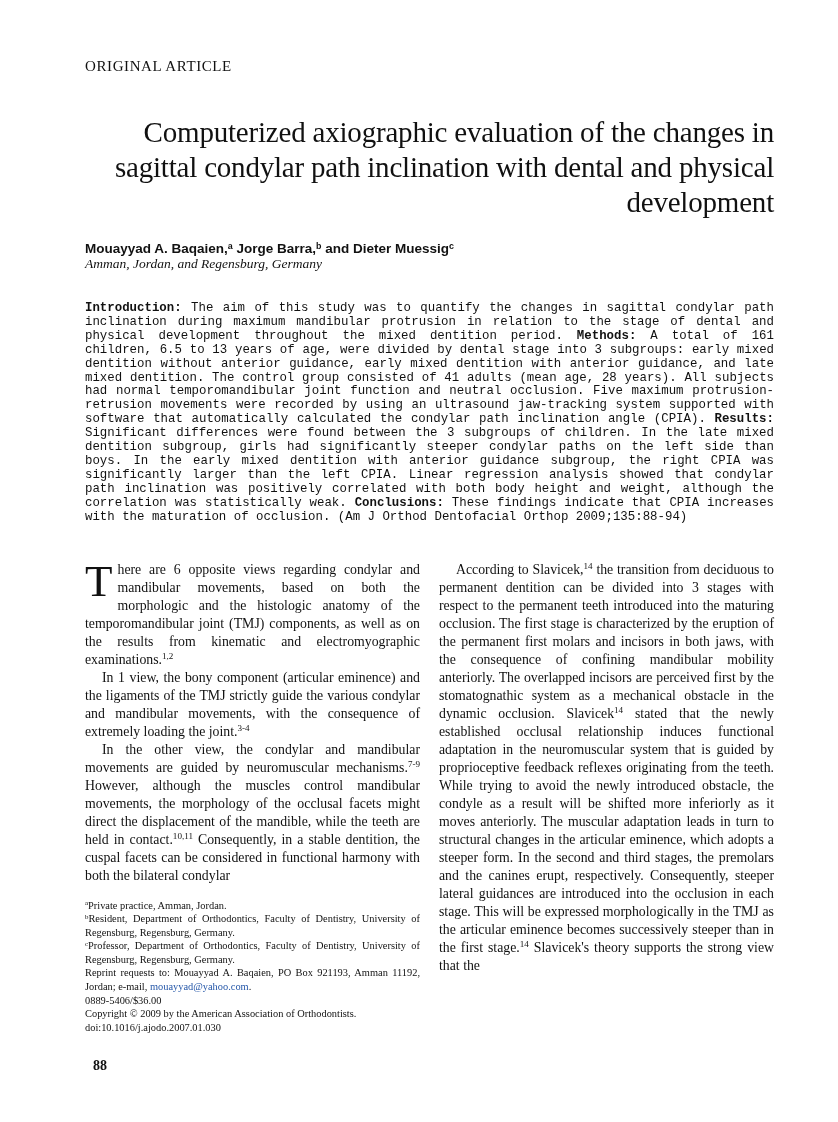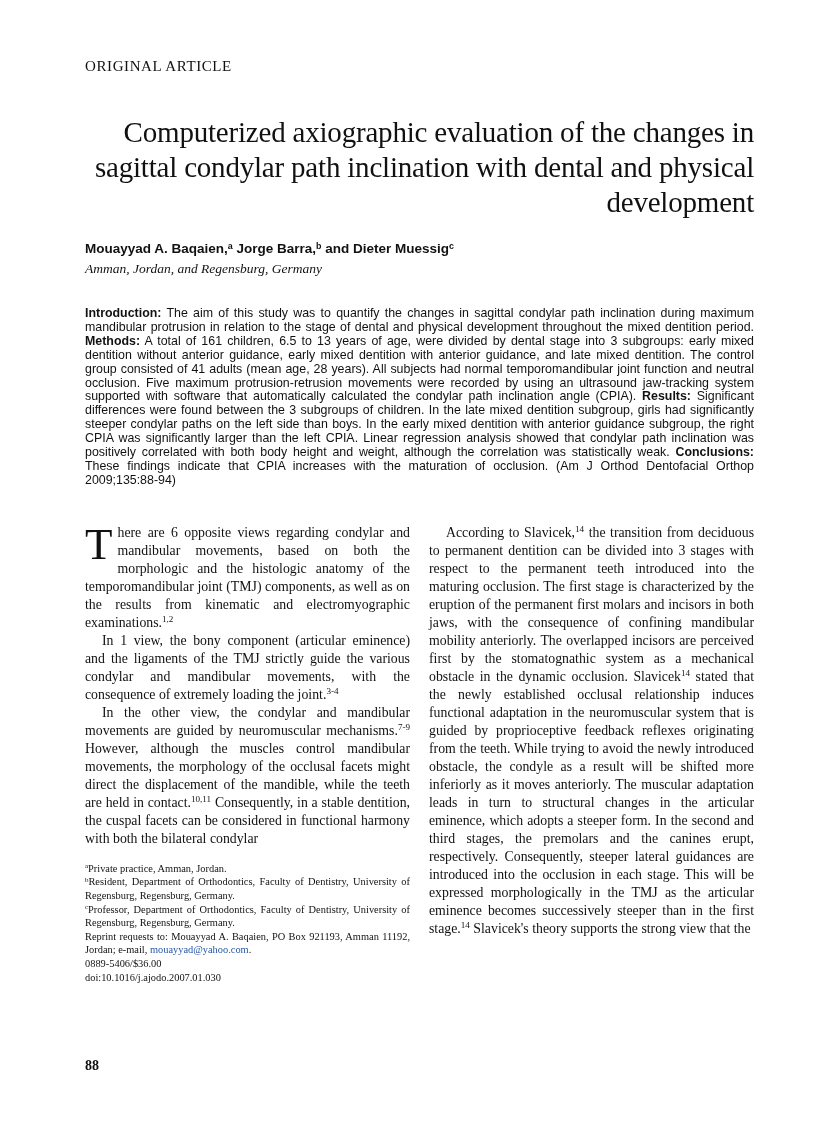--- a/index.html
+++ b/index.html
@@ -2,21 +2,21 @@
 <html style="--link-color: #2456a8;"><head>
 <meta charset="utf-8">
 <style>
   * { margin: 0; padding: 0; box-sizing: border-box; }
   html, body { background: #ffffff; }
   .page {
     position: relative;
     width: 838px;
     height: 1122px;
     background: #ffffff;
-    padding: 58px 84px 0 85px;
+    padding: 58px 64px 0 85px;
     font-family: "Liberation Serif", serif;
     color: #111111;
     overflow: hidden;
   }
   .kicker {
     font-size: 15px;
     letter-spacing: 0.6px;
     margin-bottom: 40px;
   }
   .title {
@@ -24,29 +24,28 @@
     font-weight: 400;
     line-height: 35px;
     letter-spacing: -0.2px;
     margin-bottom: 21px;
     text-align: right;
   }
   .authors {
     font-family: "Liberation Sans", sans-serif;
     font-weight: 700;
     font-size: 13.5px;
-    margin-bottom: 5px;
   }
   .affiliation {
     font-style: italic;
     font-size: 13.5px;
     margin-bottom: 30px;
   }
   .abstract {
-    font-family: Liberation Sans, sans-serif;
+    font-family: Liberation Mono, monospace;
     font-size: 12.4px;
     line-height: 13.9px;
     text-align: justify;
     margin-bottom: 36px;
   }
   .columns {
     display: flex;
     gap: 19px;
   }
   .col {
@@ -77,21 +76,21 @@
     line-height: 13.6px;
     text-align: justify;
   }
   a.email-link {
     color: var(--link-color, #2456a8);
     text-decoration: none;
     cursor: pointer;
   }
   .page-number {
     position: absolute;
-    left: 85px;
+    left: 93px;
     top: 1058px;
     font-size: 14px;
     font-weight: 700;
   }
 </style>
 </head>
 <body>
 
 <div class="page">
 
@@ -110,20 +109,21 @@
     <div class="col">
       <p class="para first"><span class="dropcap">T</span><span><span>here are 6 opposite views regarding condylar and mandibular movements, based on both the morphologic and the histologic anatomy of the temporomandibular joint (TMJ) components, as well as on the results from kinematic and electromyographic examinations.</span><span><sup>1,2</sup></span></span></p>
       <p class="para"><span>In 1 view, the bony component (articular eminence) and the ligaments of the TMJ strictly guide the various condylar and mandibular movements, with the consequence of extremely loading the joint.</span><span><sup>3-4</sup></span></p>
       <p class="para"><span>In the other view, the condylar and mandibular movements are guided by neuromuscular mechanisms.</span><span><sup>7-9</sup></span><span> However, although the muscles control mandibular movements, the morphology of the occlusal facets might direct the displacement of the mandible, while the teeth are held in contact.</span><span><sup>10,11</sup></span><span> Consequently, in a stable dentition, the cuspal facets can be considered in functional harmony with both the bilateral condylar</span></p>
       <div class="footnotes">
           <div><span><sup>a</sup></span><span>Private practice, Amman, Jordan.</span></div>
           <div><span><sup>b</sup></span><span>Resident, Department of Orthodontics, Faculty of Dentistry, University of Regensburg, Regensburg, Germany.</span></div>
           <div><span><sup>c</sup></span><span>Professor, Department of Orthodontics, Faculty of Dentistry, University of Regensburg, Regensburg, Germany.</span></div>
           <div><span>Reprint requests to: Mouayyad A. Baqaien, PO Box 921193, Amman 11192, Jordan; e-mail, </span><a href="#" class="email-link">mouayyad@yahoo.com</a><span>.</span></div>
           <div><span>0889-5406/$36.00</span></div>
+          <div><span>Copyright © 2009 by the American Association of Orthodontists.</span></div>
           <div><span>doi:10.1016/j.ajodo.2007.01.030</span></div>
         </div>
     </div>
 
     <div class="col">
       <p class="para"><span>According to Slavicek,</span><span><sup>14</sup></span><span> the transition from deciduous to permanent dentition can be divided into 3 stages with respect to the permanent teeth introduced into the maturing occlusion. The first stage is characterized by the eruption of the permanent first molars and incisors in both jaws, with the consequence of confining mandibular mobility anteriorly. The overlapped incisors are perceived first by the stomatognathic system as a mechanical obstacle in the dynamic occlusion. Slavicek</span><span><sup>14</sup></span><span> stated that the newly established occlusal relationship induces functional adaptation in the neuromuscular system that is guided by proprioceptive feedback reflexes originating from the teeth. While trying to avoid the newly introduced obstacle, the condyle as a result will be shifted more inferiorly as it moves anteriorly. The muscular adaptation leads in turn to structural changes in the articular eminence, which adopts a steeper form. In the second and third stages, the premolars and the canines erupt, respectively. Consequently, steeper lateral guidances are introduced into the occlusion in each stage. This will be expressed morphologically in the TMJ as the articular eminence becomes successively steeper than in the first stage.</span><span><sup>14</sup></span><span> Slavicek's theory supports the strong view that the</span></p>
     </div>
 
   </div>
 

